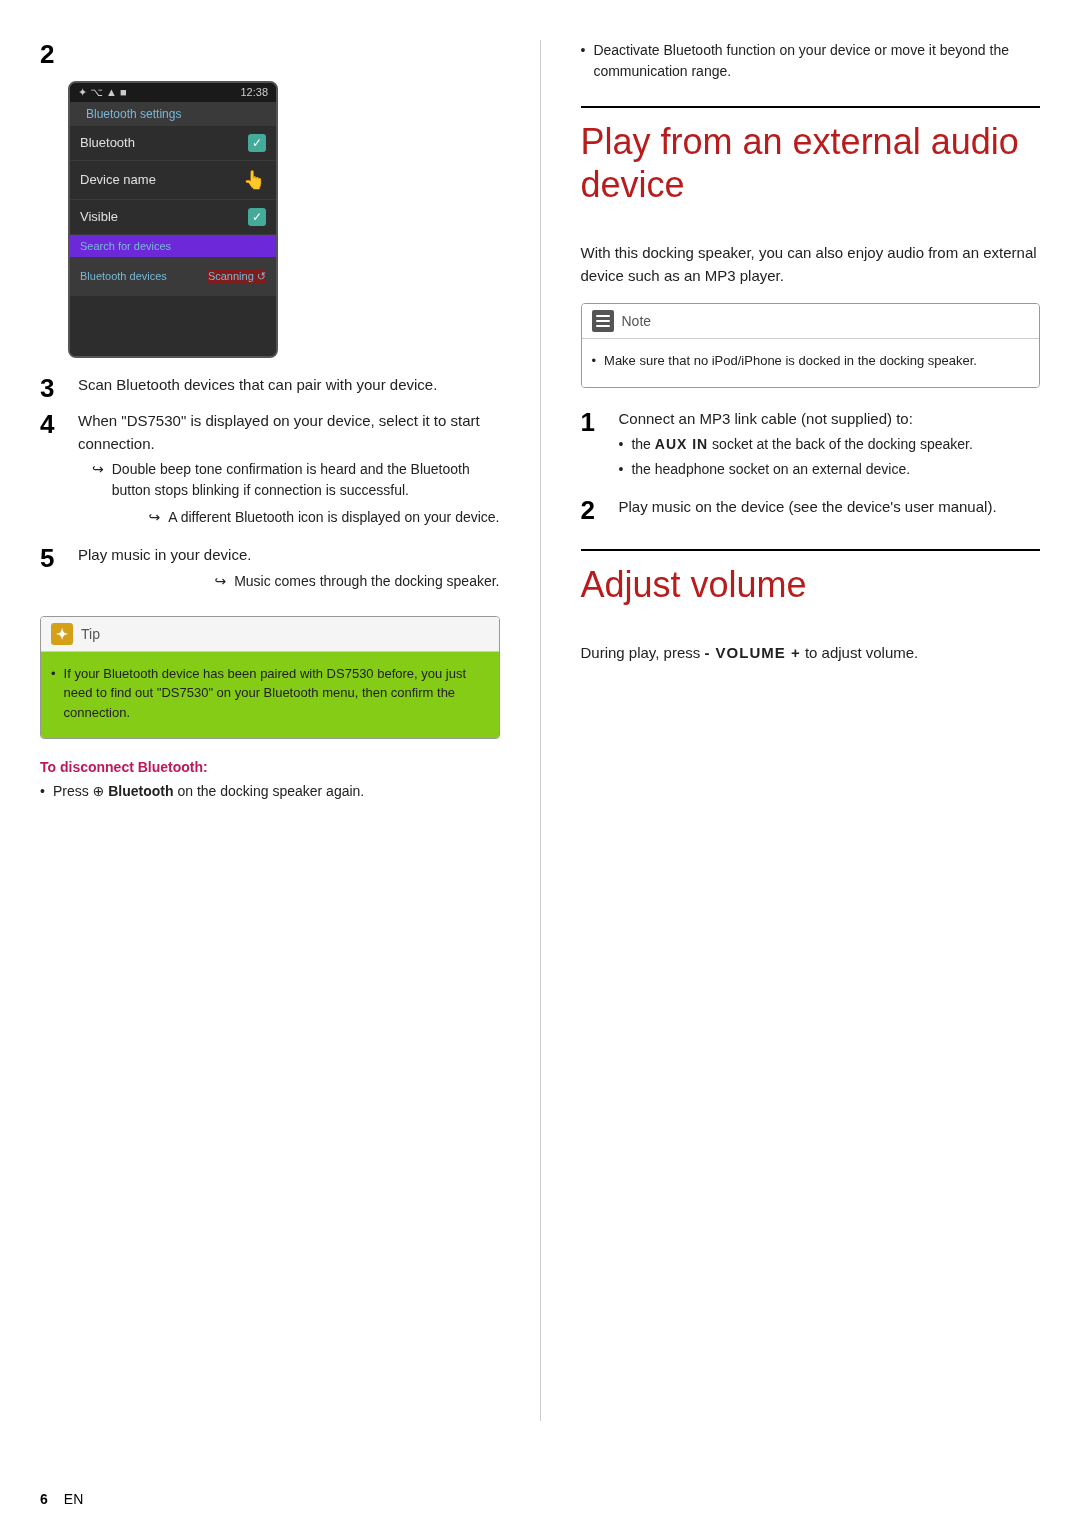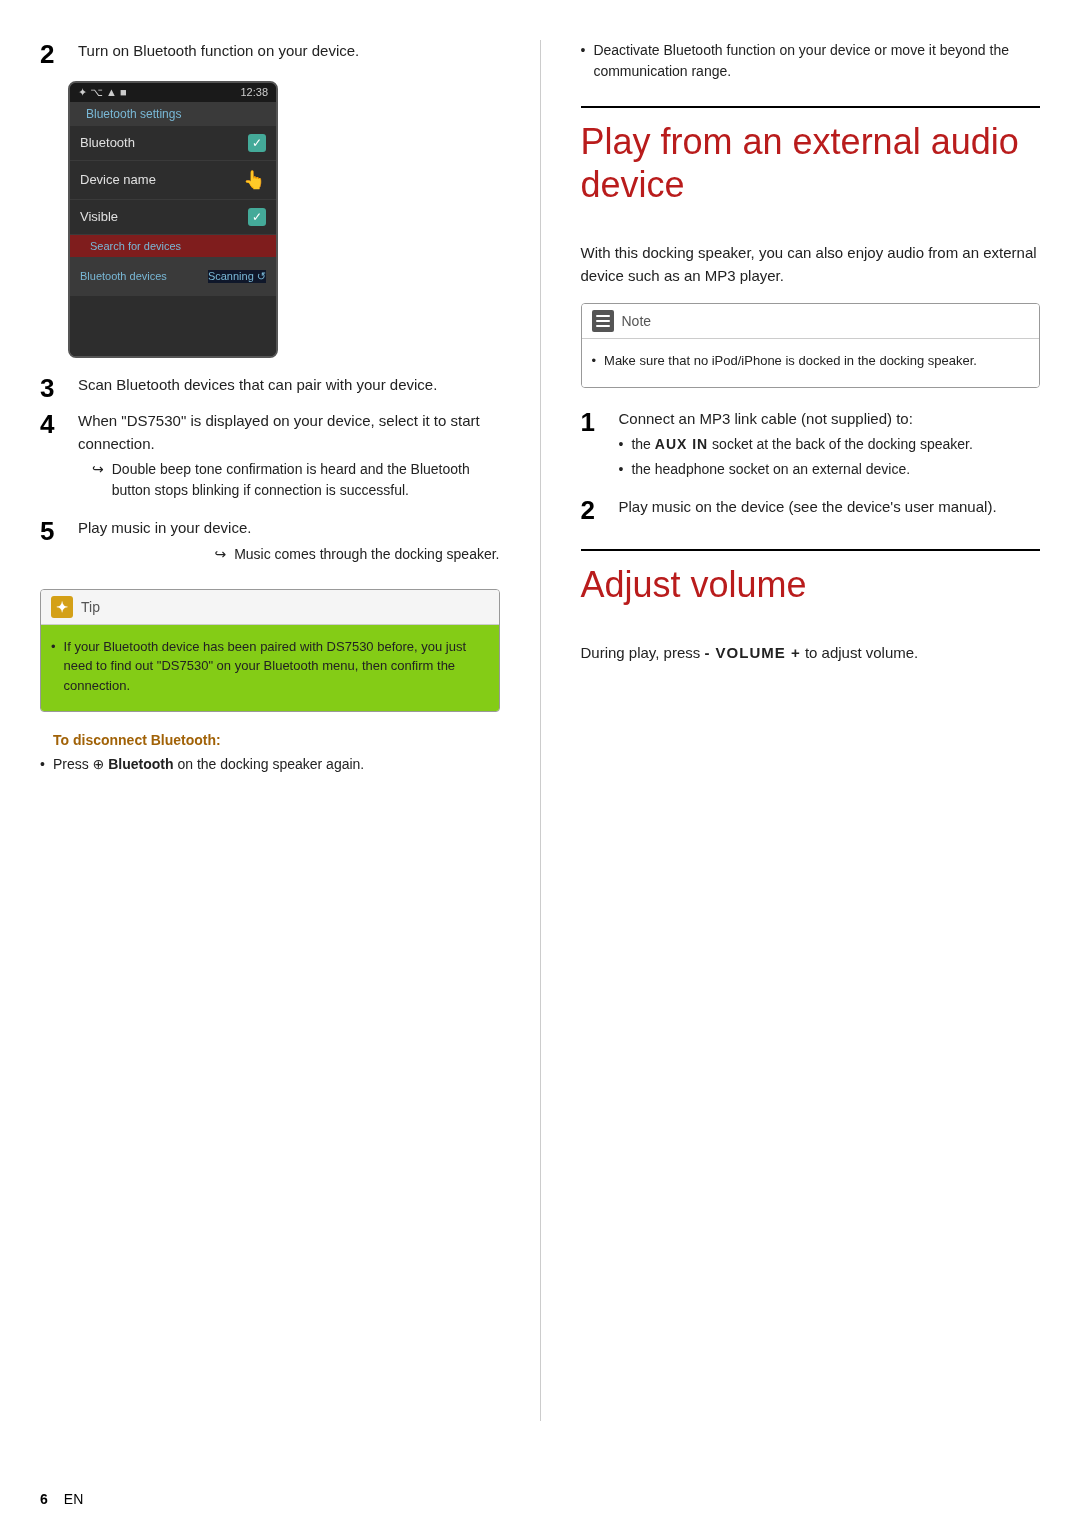--- a/index.html
+++ b/index.html
@@ -155,38 +155,38 @@
       justify-content: center;
       color: white;
       font-size: 12px;
     }
 
     .phone-row .hand-icon {
       font-size: 18px;
     }
 
     .phone-row-section {
-      background: #7f1d1d;
-      padding: 5px 20px;
+      background: #6d28d9;
+      padding: 5px 10px;
       color: #79b8d6;
       font-size: 11px;
     }
 
     .phone-row-scan {
       display: flex;
       justify-content: space-between;
       align-items: center;
       padding: 13px 10px;
       background: #3a3a3a;
       color: #79b8d6;
       font-size: 11px;
     }
 
     .scanning-btn {
-      background: #0f172a;
+      background: #7f1d1d;
       color: #79b8d6;
       font-size: 11px;
       display: flex;
       align-items: center;
       gap: 3px;
     }
 
     .phone-empty {
       height: 60px;
       background: #2d2d2d;
@@ -312,22 +312,22 @@
       font-size: 15px;
       line-height: 1.5;
       margin-bottom: 12px;
       margin-top: 36px;
     }
 
     
     .disconnect-heading {
       font-size: 14px;
       font-weight: bold;
-      color: #a16207;
-      margin: 8px 0 6px 13px;
+      color: #be185d;
+      margin: 8px 0 6px 0;
     }
 
     
     .footer {
       padding: 10px 40px 20px 40px;
       display: flex;
       align-items: center;
       gap: 16px;
     }
 
@@ -365,21 +365,20 @@
 </head>
 <body>
 
 <div class="page-container">
 
   <div class="left-column">
 
     <div class="step">
       <span class="step-number">2</span>
       <div class="step-content">
-        <p>Turn on Bluetooth function on your device.</p>
       </div>
     </div>
 
     <div class="phone-screenshot">
       <div class="phone-status-bar">
         <span>✦ ⌥ ▲ ■</span>
         <span>12:38</span>
       </div>
       <div class="phone-header">Bluetooth settings</div>
       <div class="phone-content">
@@ -415,20 +414,23 @@
     </div>
 
     <div class="step">
       <span class="step-number">4</span>
       <div class="step-content">
         <p>When "DS7530" is displayed on your device, select it to start connection.</p>
         <ul class="arrow-list">
           <li>
             <span>Double beep tone confirmation is heard and the Bluetooth button stops blinking if connection is successful.</span>
           </li>
+          <li>
+            <span>A different Bluetooth icon is displayed on your device.</span>
+          </li>
         </ul>
       </div>
     </div>
 
     <div class="step">
       <span class="step-number">5</span>
       <div class="step-content">
         <p>Play music in your device.</p>
         <ul class="arrow-list">
           <li>

